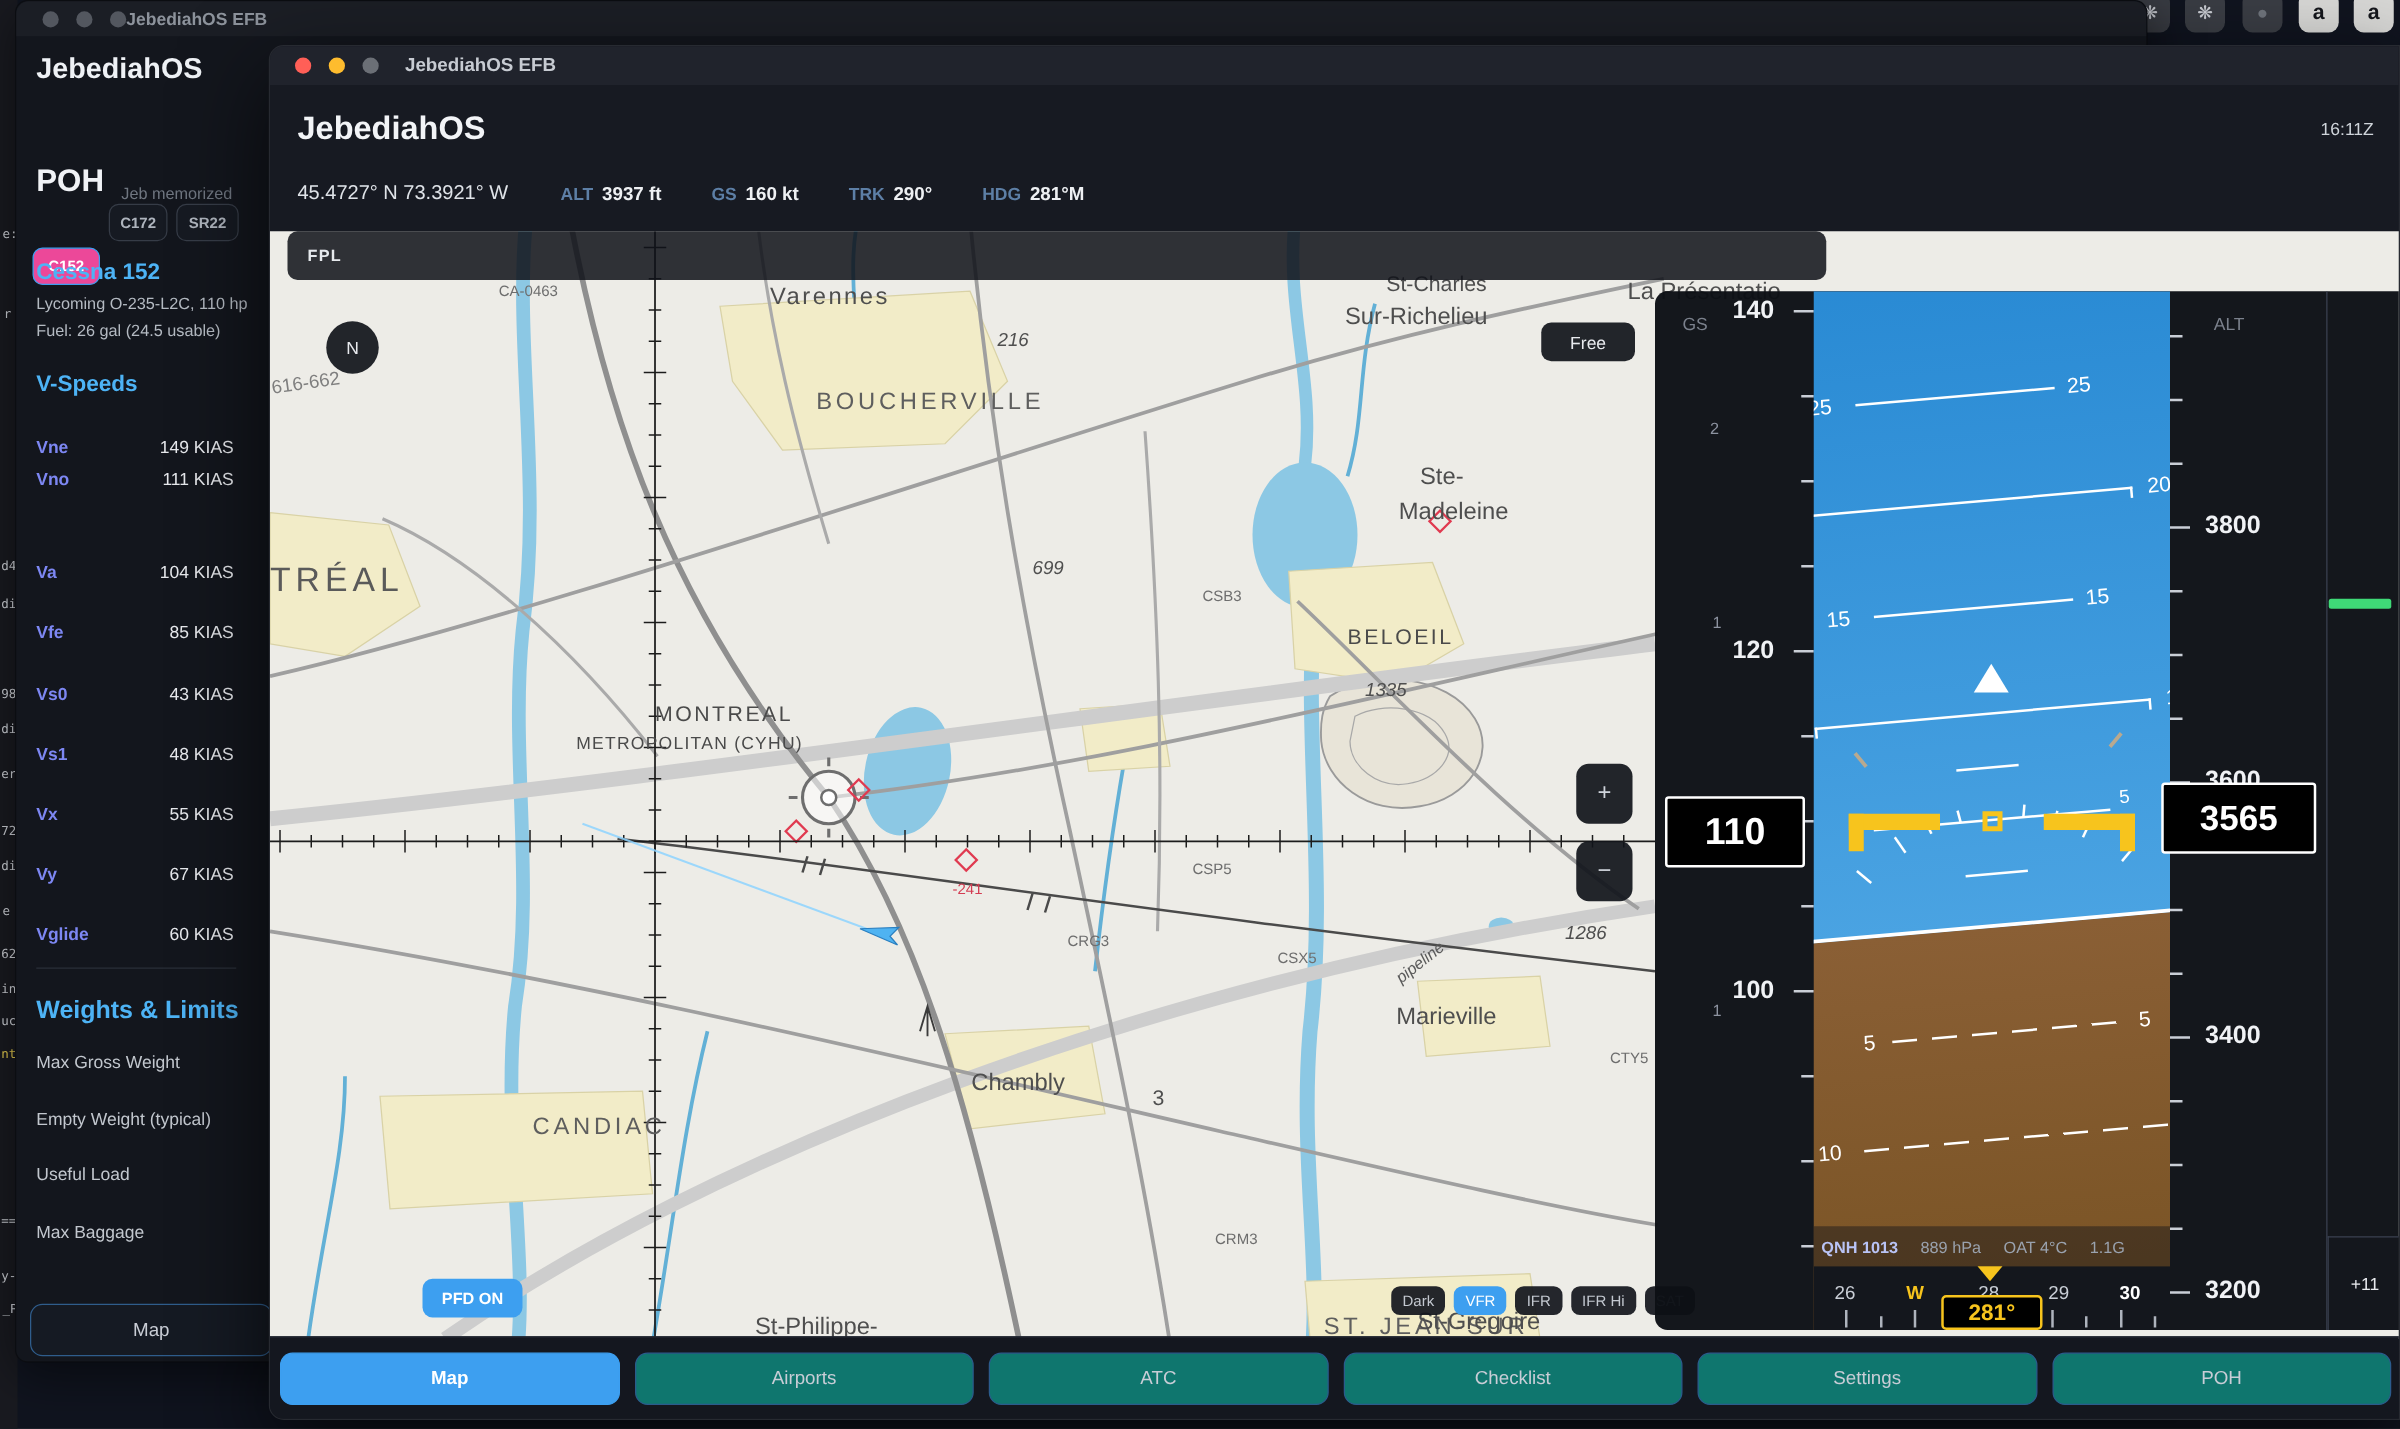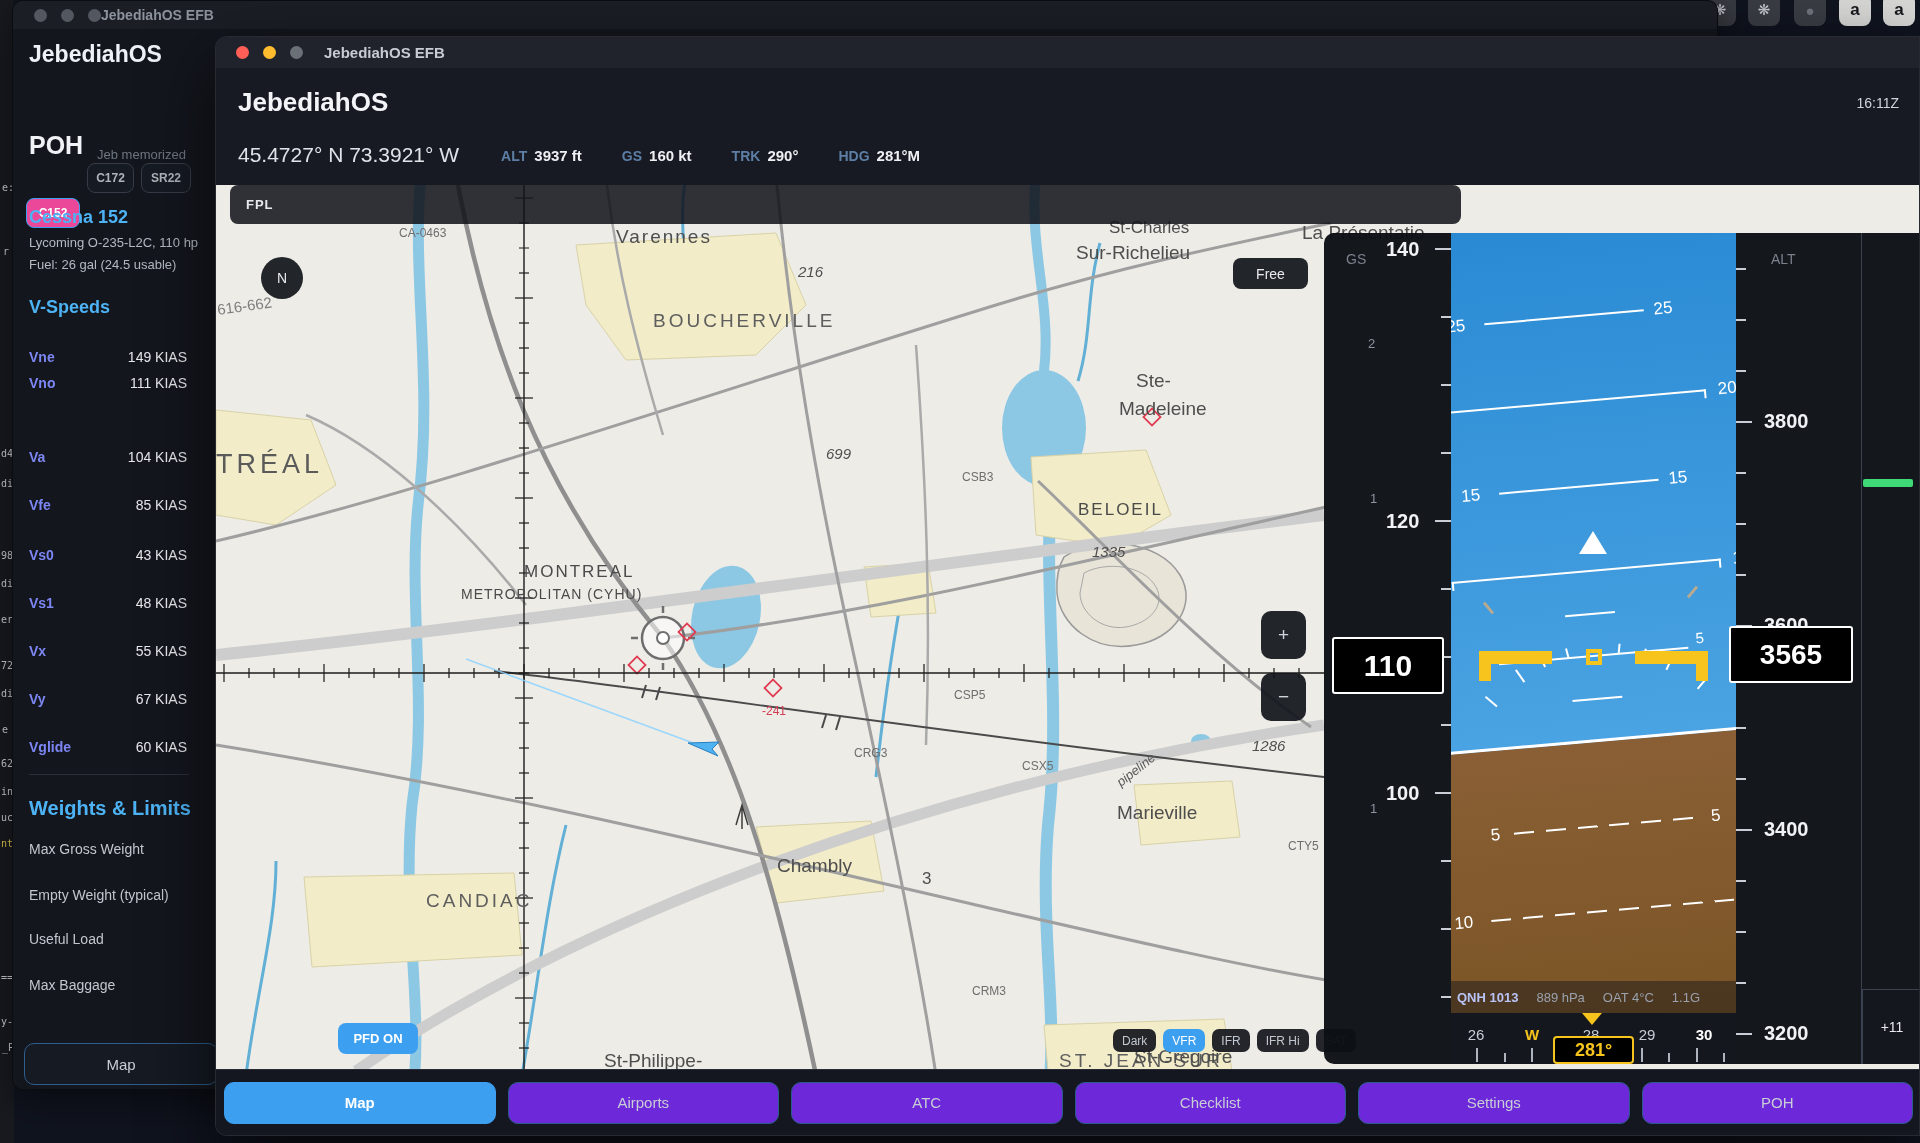--- a/index.html
+++ b/index.html
@@ -47,21 +47,21 @@
   
   #win { left:215px; top:36px; width:1705px; height:1100px; background:#171a22;
     border-radius:12px 0 0 12px; border:1px solid rgba(255,255,255,.07);
     box-shadow:0 24px 70px rgba(0,0,0,.65); overflow:hidden; }
   #win .titlebar { position:absolute; left:0; top:0; right:0; height:31px; background:#20232c; }
   #win .wtitle { position:absolute; left:108px; top:7px; font-size:15px; font-weight:bold; color:#c7cbd2; }
   #dot-close { background:#ff5f57; } #dot-min { background:#febc2e; } #dot-zoom { background:#6b6f76; }
   #app-title { position:absolute; left:22px; top:50px; font-size:26px; font-weight:bold; color:#f2f4f7; }
   #clock { position:absolute; right:20px; top:58px; font-size:14px; color:#cfd4da; }
   #statusbar { position:absolute; left:22px; top:106px; height:24px; display:flex; align-items:center; }
-  #statusbar .coords { color:#dfe3e8; font-size:21px; margin-right:42px; }
+  #statusbar .coords { color:#dfe3e8; font-size:16px; margin-right:42px; }
   #statusbar .pair { display:flex; align-items:baseline; margin-right:40px; }
   #statusbar .sl { color:#5d7fa6; font-size:14px; font-weight:bold; margin-right:7px; }
   #statusbar .sv { color:#eef0f3; font-size:15px; font-weight:bold; }
 
   #map-wrap { position:absolute; left:0; top:148px; width:1705px; height:886px; background:#edece7; overflow:hidden; }
   #map-svg text { font-family:"Liberation Sans", sans-serif; }
   .lbl-town     { font-size:17px; fill:#4e4e4e; }
   .lbl-town-lg  { font-size:19px; fill:#4e4e4e; }
   .lbl-city     { font-size:19px; fill:#5e5e5e; letter-spacing:3px; }
   .lbl-city2    { font-size:17px; fill:#4a4a4a; letter-spacing:2px; }
@@ -153,21 +153,21 @@
     display:flex; align-items:center; justify-content:center; z-index:7; }
   #vsi-bar { position:absolute; left:539px; top:246px; width:50px; height:8px; background:#3fd977; border-radius:2px; }
   .vsi-num { position:absolute; color:#8d93a0; font-size:13px; transform:translateY(-50%); }
   #vsi-box { position:absolute; left:538px; top:756px; width:59px; height:75px; background:#14171d;
     border-left:1px solid #3a4150; border-top:1px solid #3a4150; color:#e8eaee; font-size:14px;
     display:flex; align-items:center; justify-content:center; }
 
   
   #navbar { position:absolute; left:0; bottom:0; width:1705px; height:66px; background:#14171f;
     border-top:1px solid #262b36; display:flex; align-items:center; padding:0 8px; gap:12px; z-index:20; }
-  .nav-btn { flex:1; height:42px; border-radius:10px; border:1px solid #2b5b8c; background:#6d28d9;
+  .nav-btn { flex:1; height:42px; border-radius:10px; border:1px solid #2b5b8c; background:#0f766e;
     color:#c8cdd6; font-size:15px; display:flex; align-items:center; justify-content:center; }
   .nav-btn.active { background:#3d9ff0; border-color:#3d9ff0; color:#fff; font-weight:bold; }
 </style>
 </head>
 <body>
 
 <div class="abs" id="editor-sliver">
   <span style="left:2px;top:182px">e:</span>
   <span style="left:3px;top:246px">r</span>
   <span style="left:1px;top:448px">d4</span>

